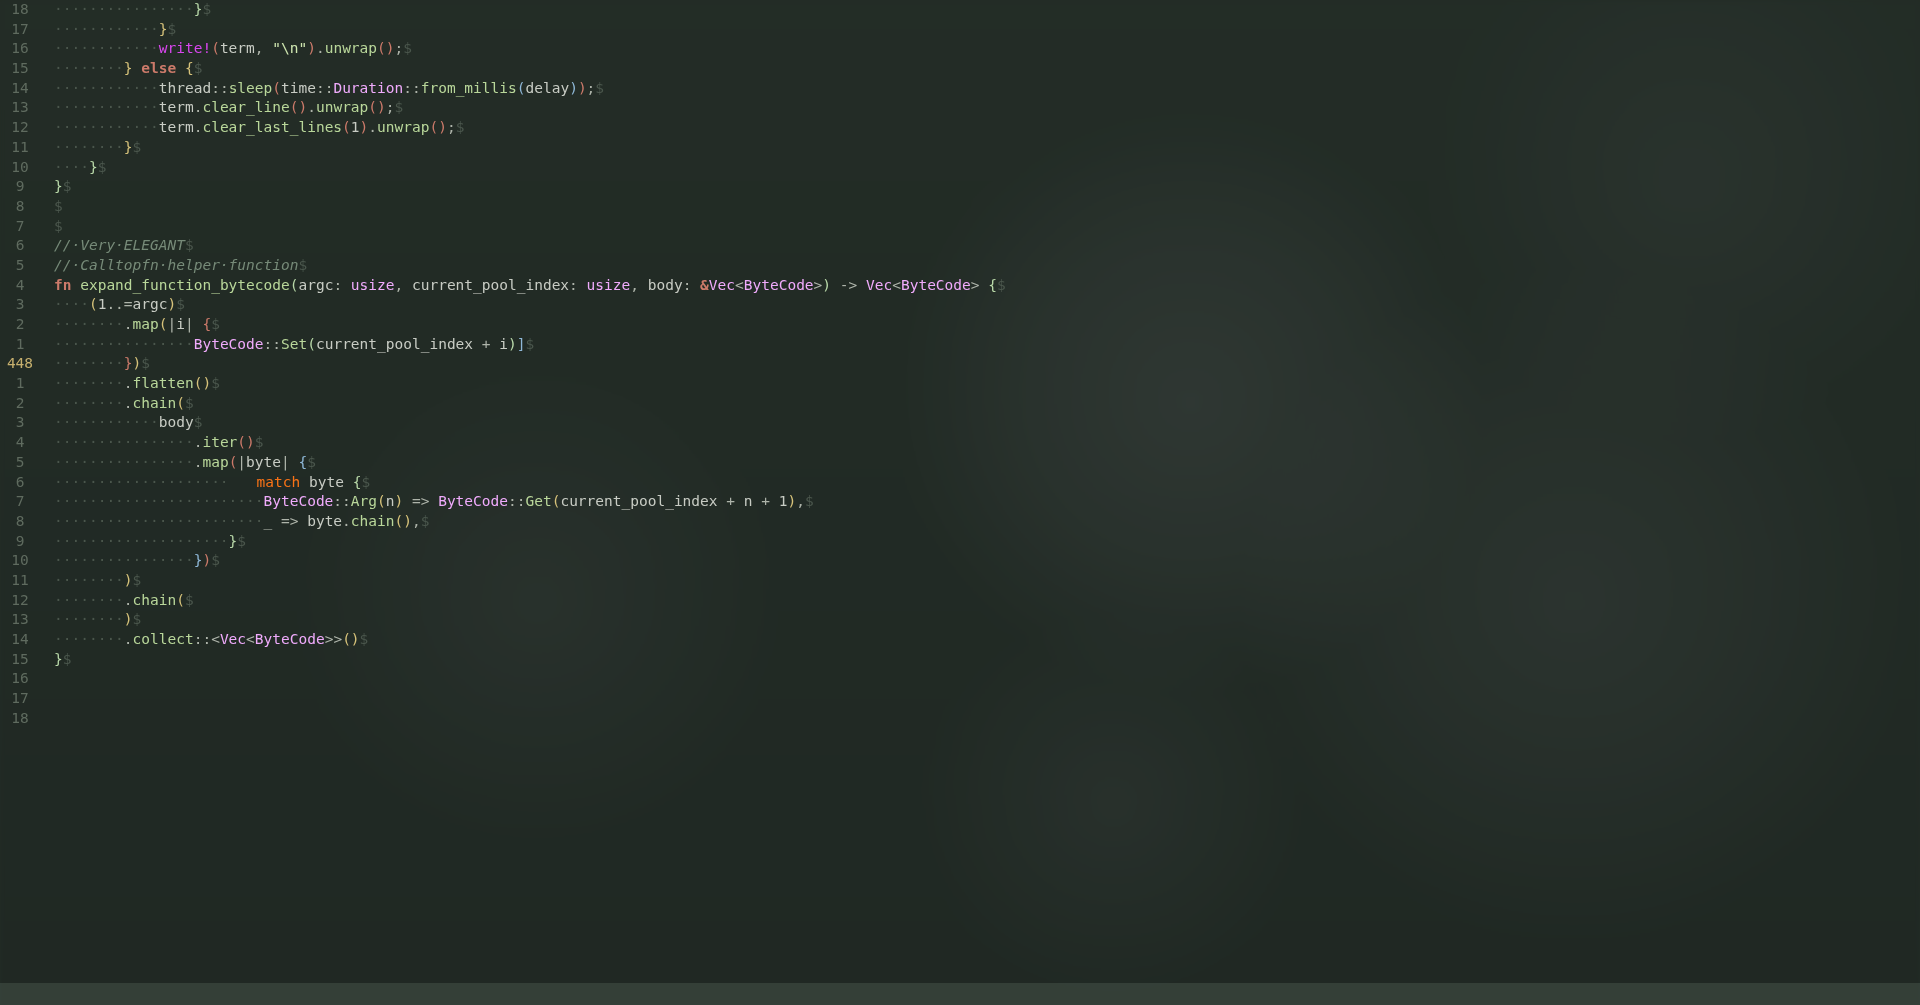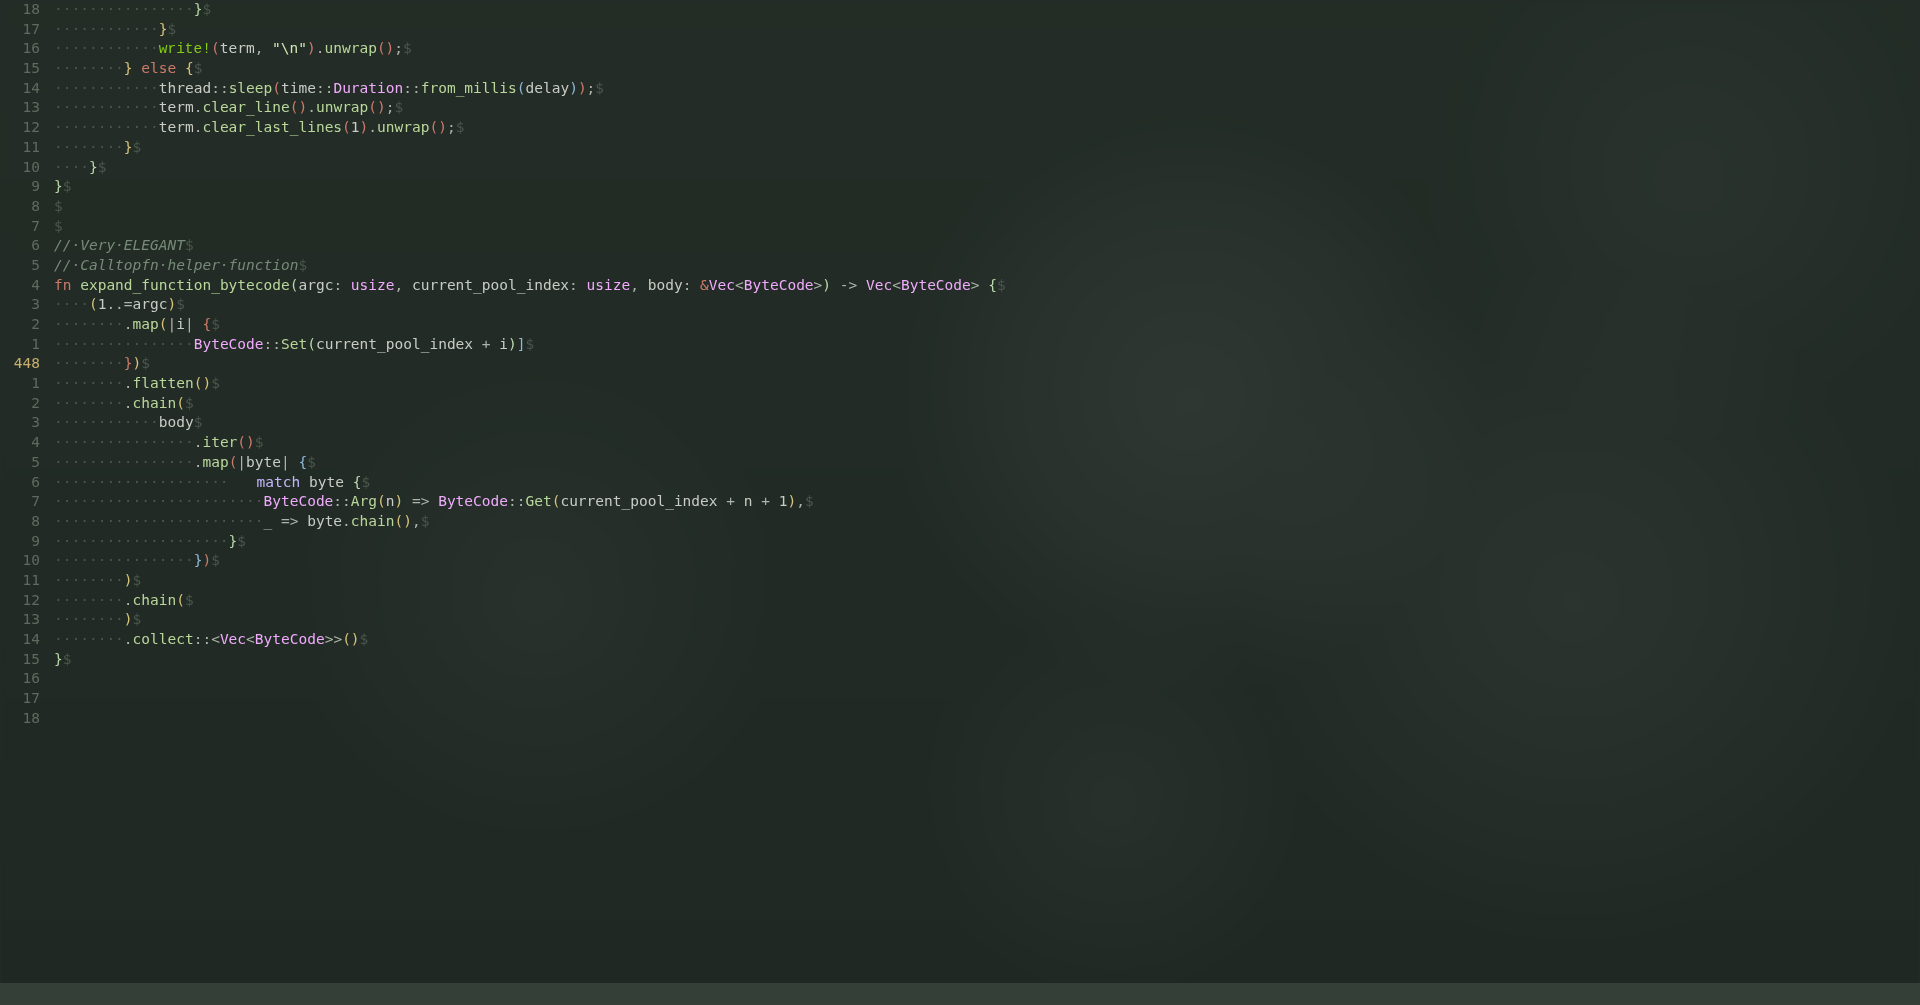--- a/index.html
+++ b/index.html
@@ -29,37 +29,37 @@
     position: absolute;
     inset: 0;
     z-index: 1;
     background: rgba(30,38,32,0.55);
   }
   .gutter {
     position: absolute;
     left: 0; top: 0; bottom: 20px;
     width: 46px;
     color: #5f6b5f;
-    text-align: right;
+    text-align: center;
   }
   .code {
     position: absolute;
     left: 54px; right: 0; top: 0; bottom: 20px;
   }
   .line { height: 19.7px; white-space: pre; }
   .gutter .line { padding-right: 6px; }
   .gutter .cur { color: #c7b06e; }
   .ws   { color: #4a564c; }
   .eol  { color: #4a564c; }
   .cmt  { color: #768a78; font-style: italic; }
-  .kw   { color: #cc7a6a; }
-  .kw2  { color: #c4b5fd; padding-left: 28px; }
+  .kw   { color: #cc7a6a; font-weight: bold; }
+  .kw2  { color: #f97316; padding-left: 28px; }
   .fn   { color: #b9d79a; }
   .ty   { color: #f0abfc; }
-  .mac  { color: #84cc16; font-family: Liberation Mono, monospace; }
+  .mac  { color: #d946ef; }
   .str  { color: #cfe7b0; }
   .num  { color: #c8ccc4; }
   .p    { color: #aeb4aa; }
   .par1 { color: #b8d8a8; }
   .par2 { color: #d6c27a; }
   .par3 { color: #cc7a6a; }
   .par4 { color: #8fb8d8; }
   .id   { color: #c8ccc4; }
   .modeline {
     position: absolute;

